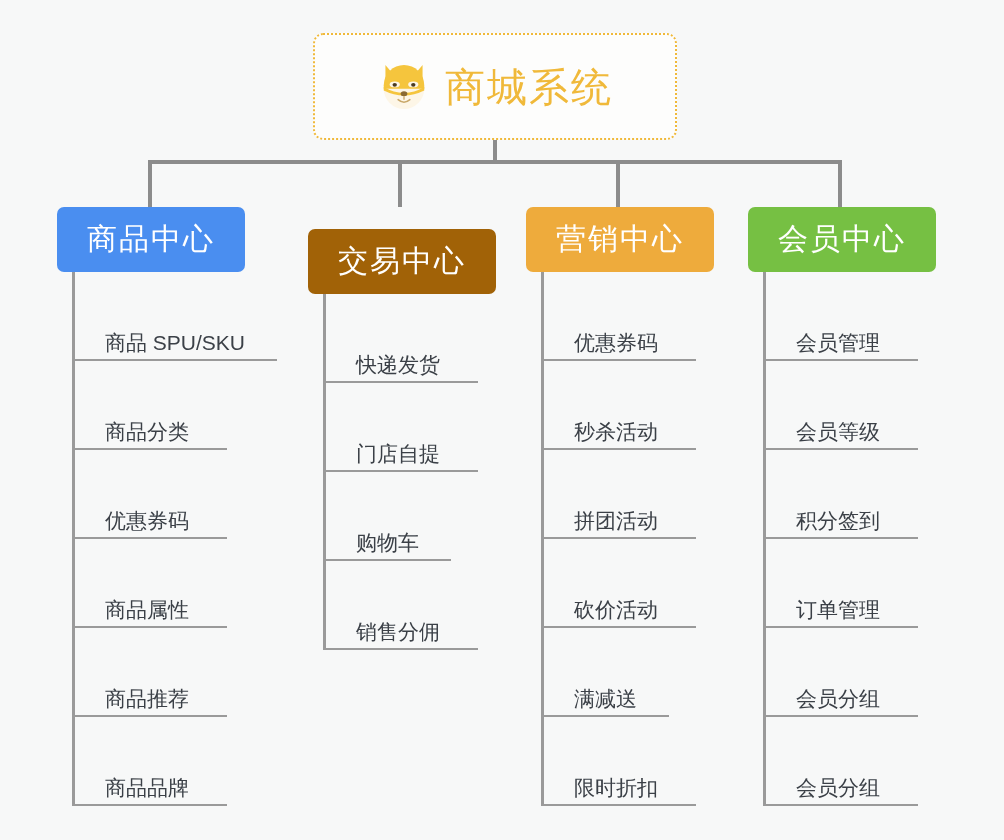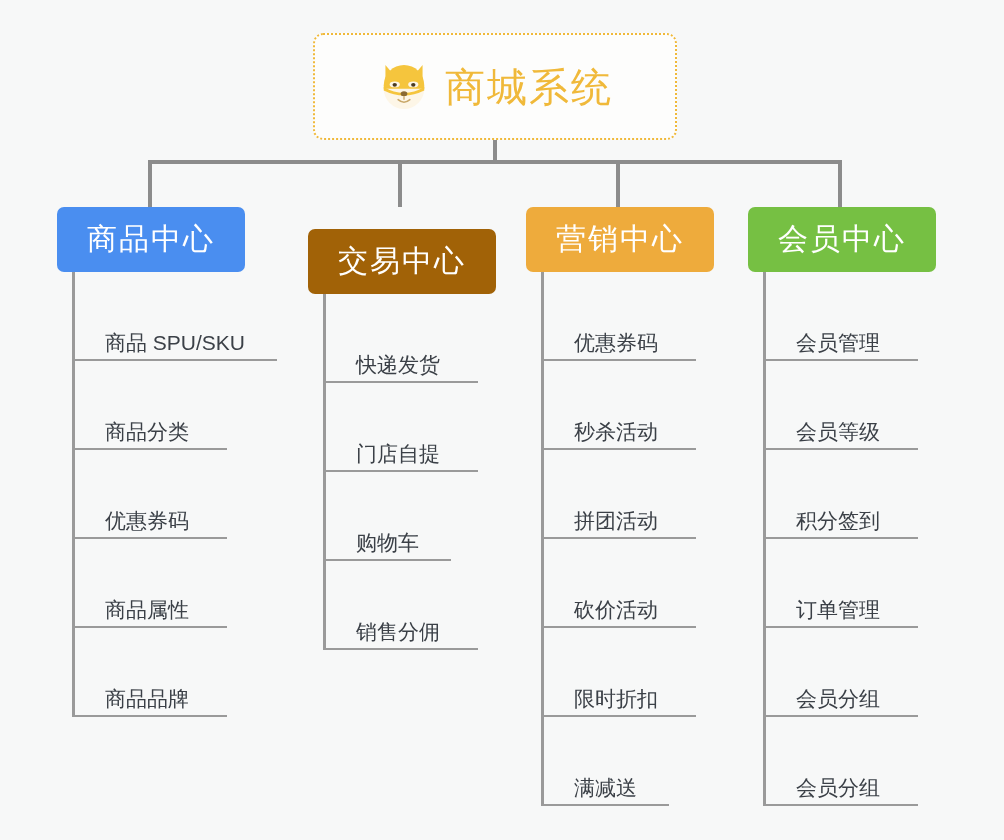--- a/index.html
+++ b/index.html
@@ -186,20 +186,24 @@
       </div>
       <div class="leaf-item">
         <span class="leaf-label">优惠券码</span>
         <span class="leaf-rule" style="width: 155px;"></span>
       </div>
       <div class="leaf-item">
         <span class="leaf-label">商品属性</span>
         <span class="leaf-rule" style="width: 155px;"></span>
       </div>
       <div class="leaf-item">
+        <span class="leaf-label">商品推荐</span>
+        <span class="leaf-rule" style="width: 155px;"></span>
+      </div>
+      <div class="leaf-item">
         <span class="leaf-label">商品品牌</span>
         <span class="leaf-rule" style="width: 155px;"></span>
       </div>
     </div>
   </div>
 
   <div class="column col-1">
     <div class="cat-box" style="background: #a16207; margin-top: 22px;">
       <span>交易中心</span>
     </div>
@@ -240,26 +244,26 @@
       </div>
       <div class="leaf-item">
         <span class="leaf-label">拼团活动</span>
         <span class="leaf-rule" style="width: 155px;"></span>
       </div>
       <div class="leaf-item">
         <span class="leaf-label">砍价活动</span>
         <span class="leaf-rule" style="width: 155px;"></span>
       </div>
       <div class="leaf-item">
-        <span class="leaf-label">限时折扣</span>
-        <span class="leaf-rule" style="width: 155px;"></span>
-      </div>
-      <div class="leaf-item">
         <span class="leaf-label">满减送</span>
         <span class="leaf-rule" style="width: 128px;"></span>
+      </div>
+      <div class="leaf-item">
+        <span class="leaf-label">限时折扣</span>
+        <span class="leaf-rule" style="width: 155px;"></span>
       </div>
     </div>
   </div>
 
   <div class="column col-3">
     <div class="cat-box" style="background: rgb(118, 192, 67);">
       <span>会员中心</span>
     </div>
     <div class="leaf-list">
       <div class="leaf-spine"></div>

